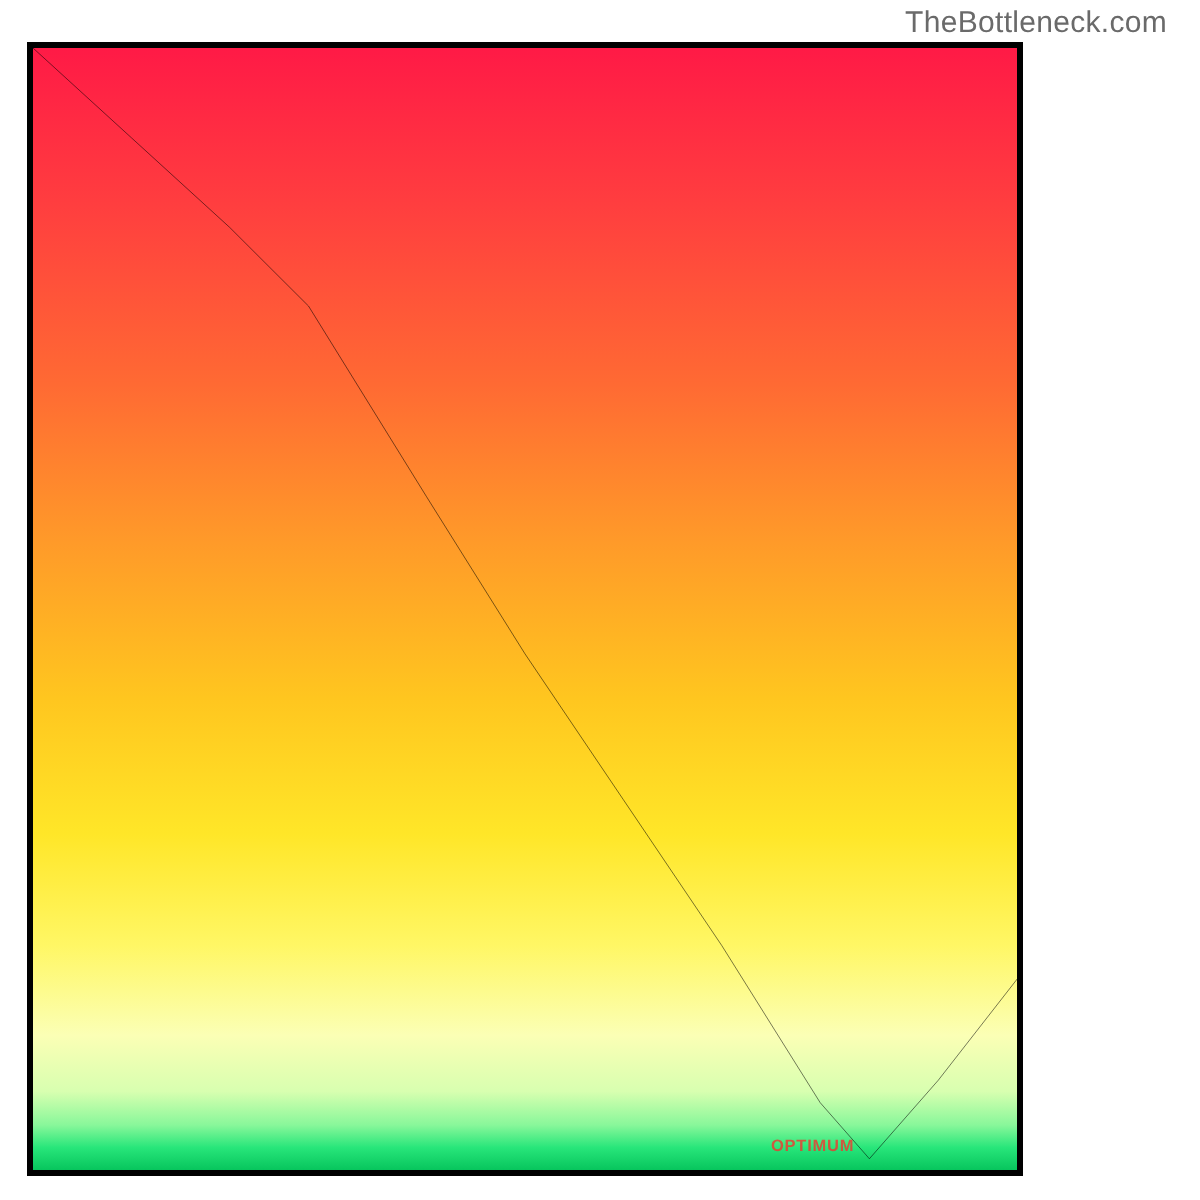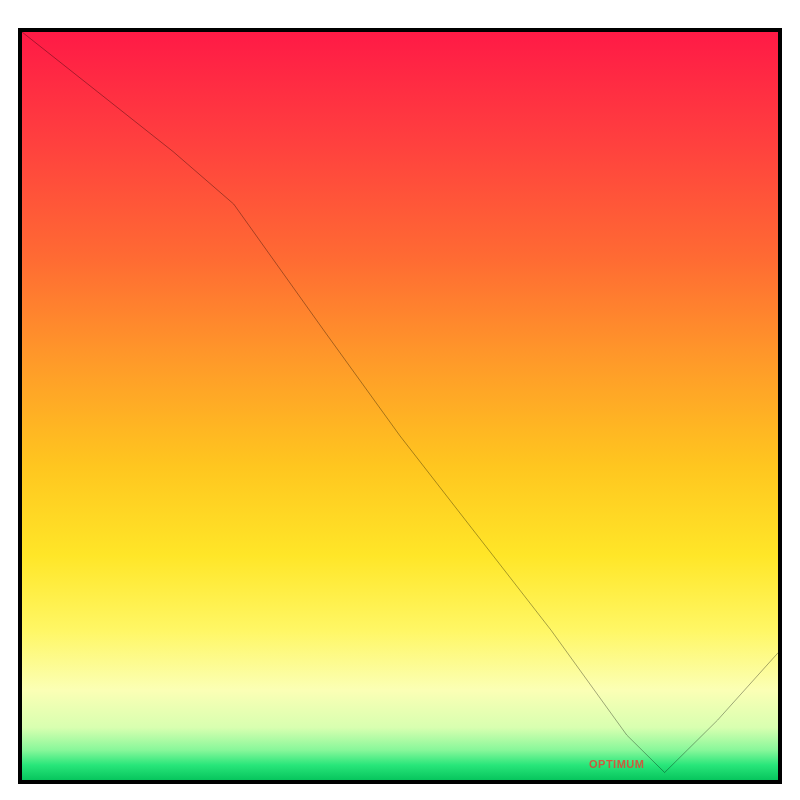--- a/index.html
+++ b/index.html
@@ -24,21 +24,21 @@
     font-size: 20px;
     color: #6a6a6a;
     font-weight: 500;
     letter-spacing: 0.2px;
     user-select: none;
   }
   .plot-area {
     position: absolute;
     left: 18px;
     top: 28px;
-    width: 764px;
+    width: 664px;
     height: 756px;
     box-sizing: border-box;
     border: 4px solid #000;
     overflow: hidden;
   }
   .gradient {
     position: absolute;
     inset: 0;
     
     background: linear-gradient(
@@ -72,20 +72,21 @@
     opacity: 0.75;
     pointer-events: none;
     white-space: nowrap;
   }
 </style>
 </head>
 <body>
 
 <div class="frame">
 
+  <div class="watermark">TheBottleneck.com</div>
 
   <div class="plot-area">
     <div class="gradient"></div>
 
     <svg class="curve" viewBox="0 0 100 100" preserveAspectRatio="none">
       <path id="curve-path" fill="none" stroke="#000" stroke-width="0.35" vector-effect="non-scaling-stroke" stroke-linecap="round" stroke-linejoin="round" d="M0,0 L10,8 L20,16 L28,23 L40,40 L50,54 L60,67 L70,80 L80,94 L85,99 L92,92 L100,83"></path>
     </svg>
 
     <div id="annotation" class="annotation" style="left: 75%; top: 97%;">OPTIMUM</div>
   </div>

